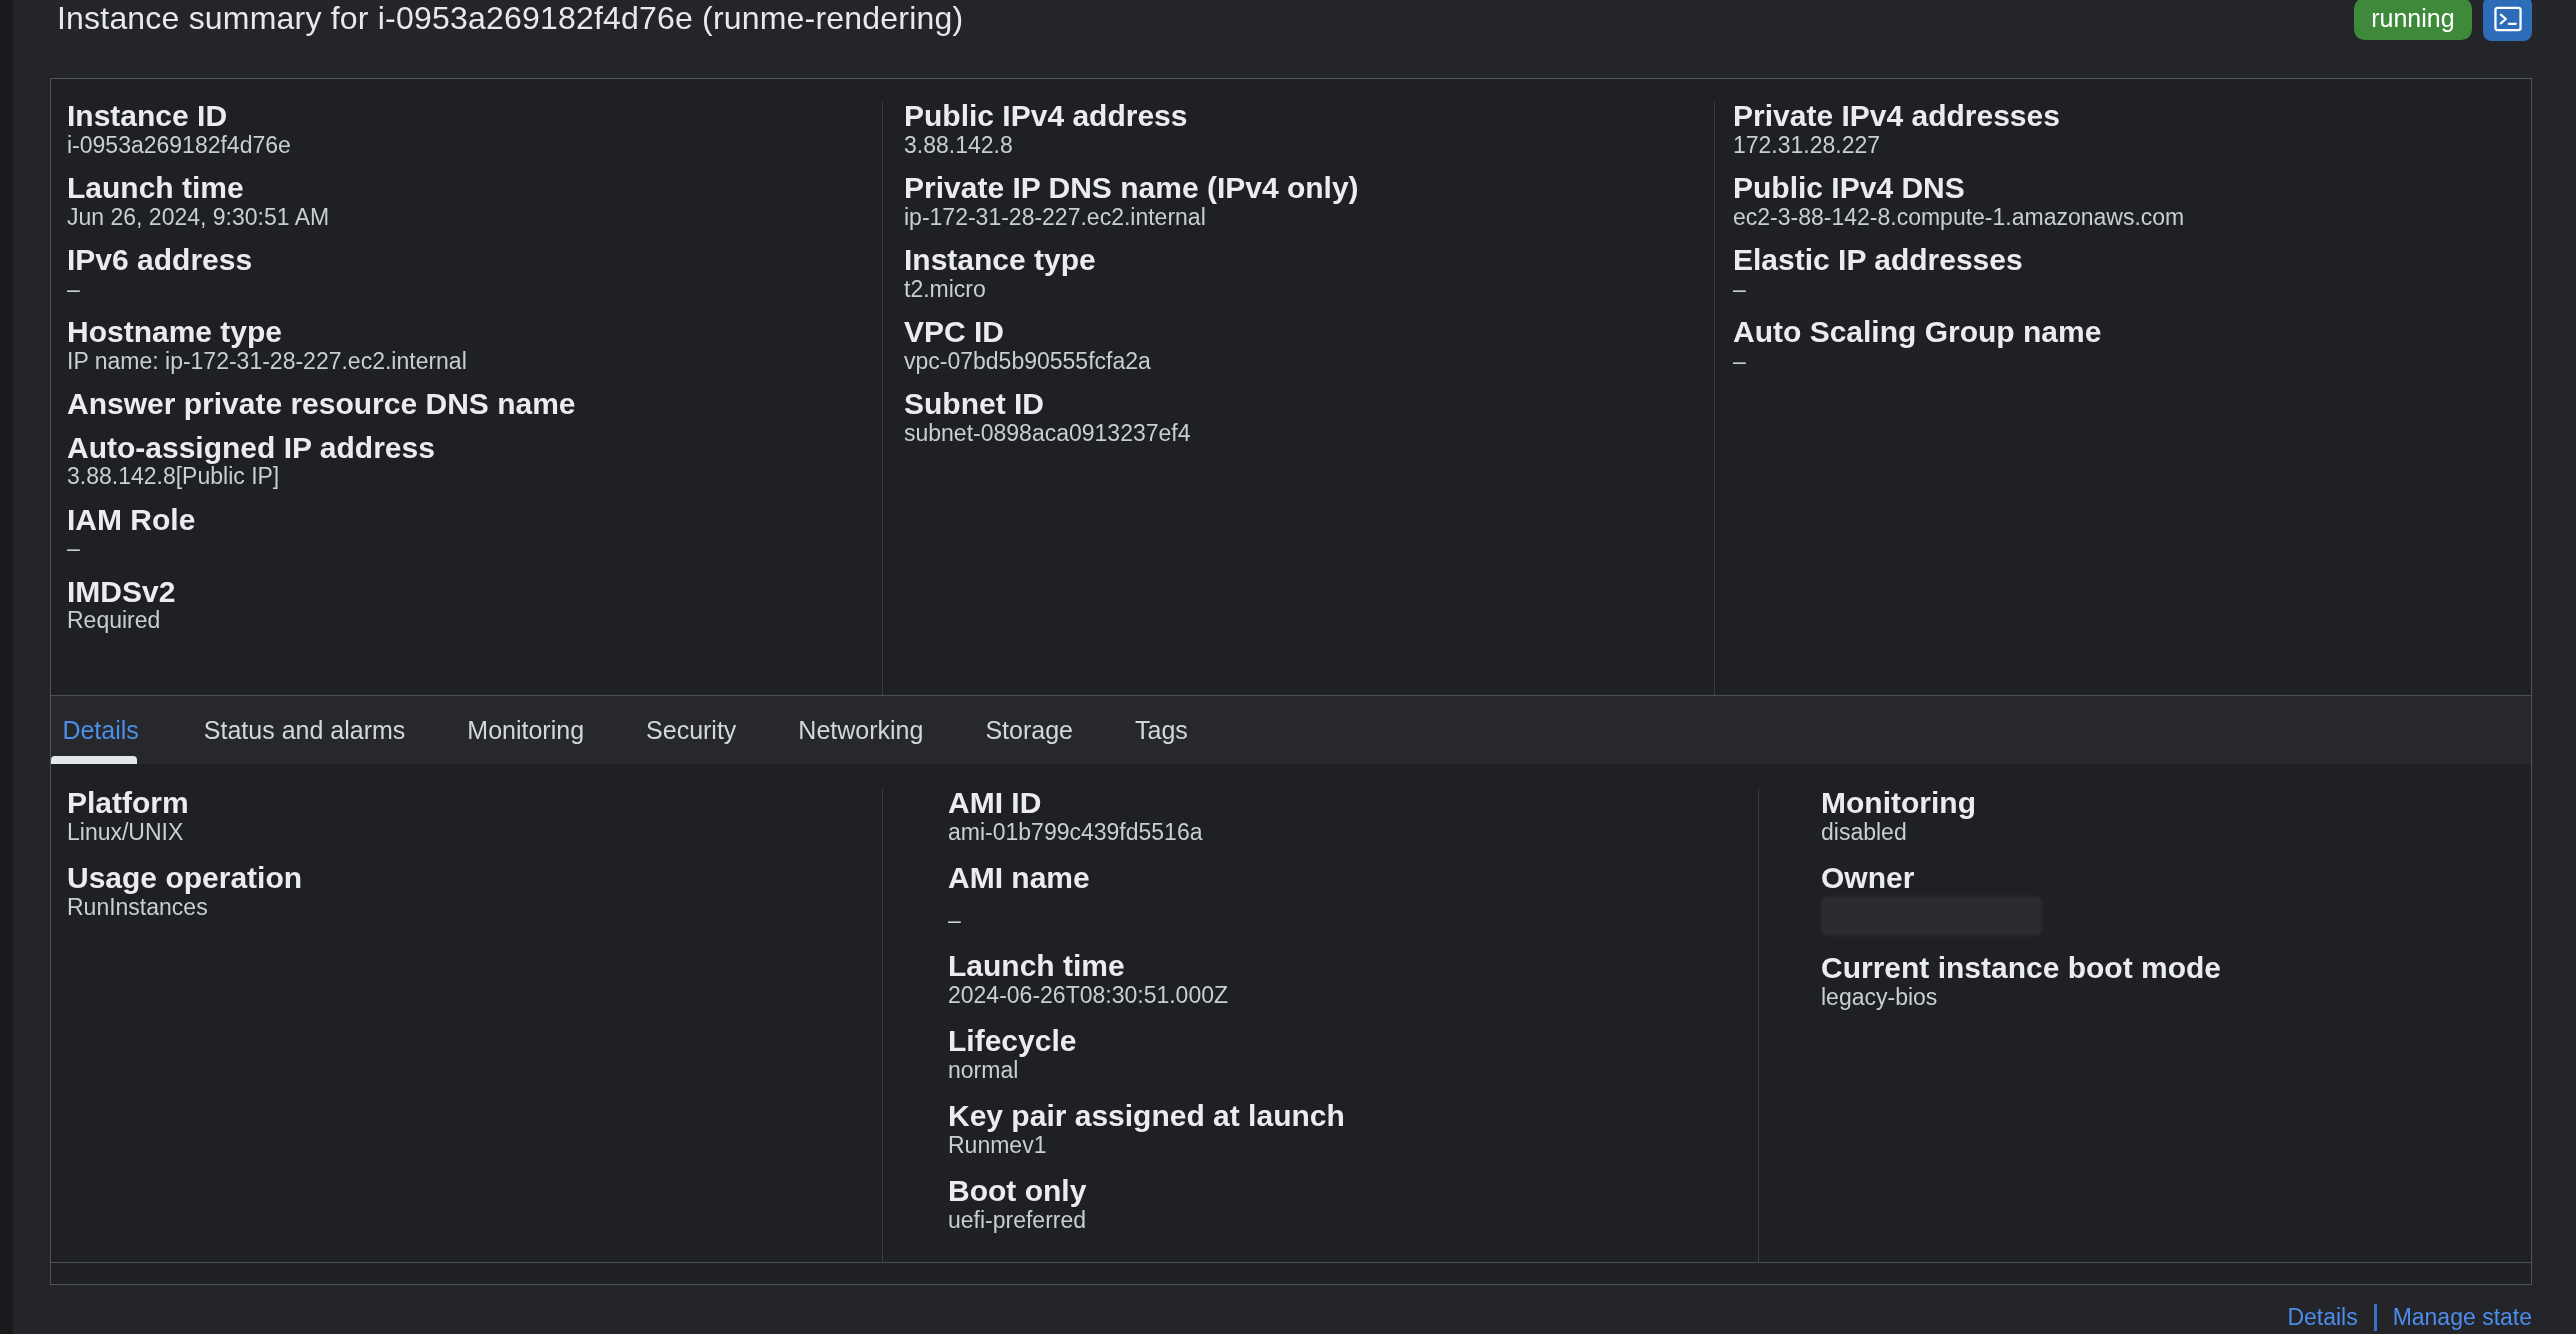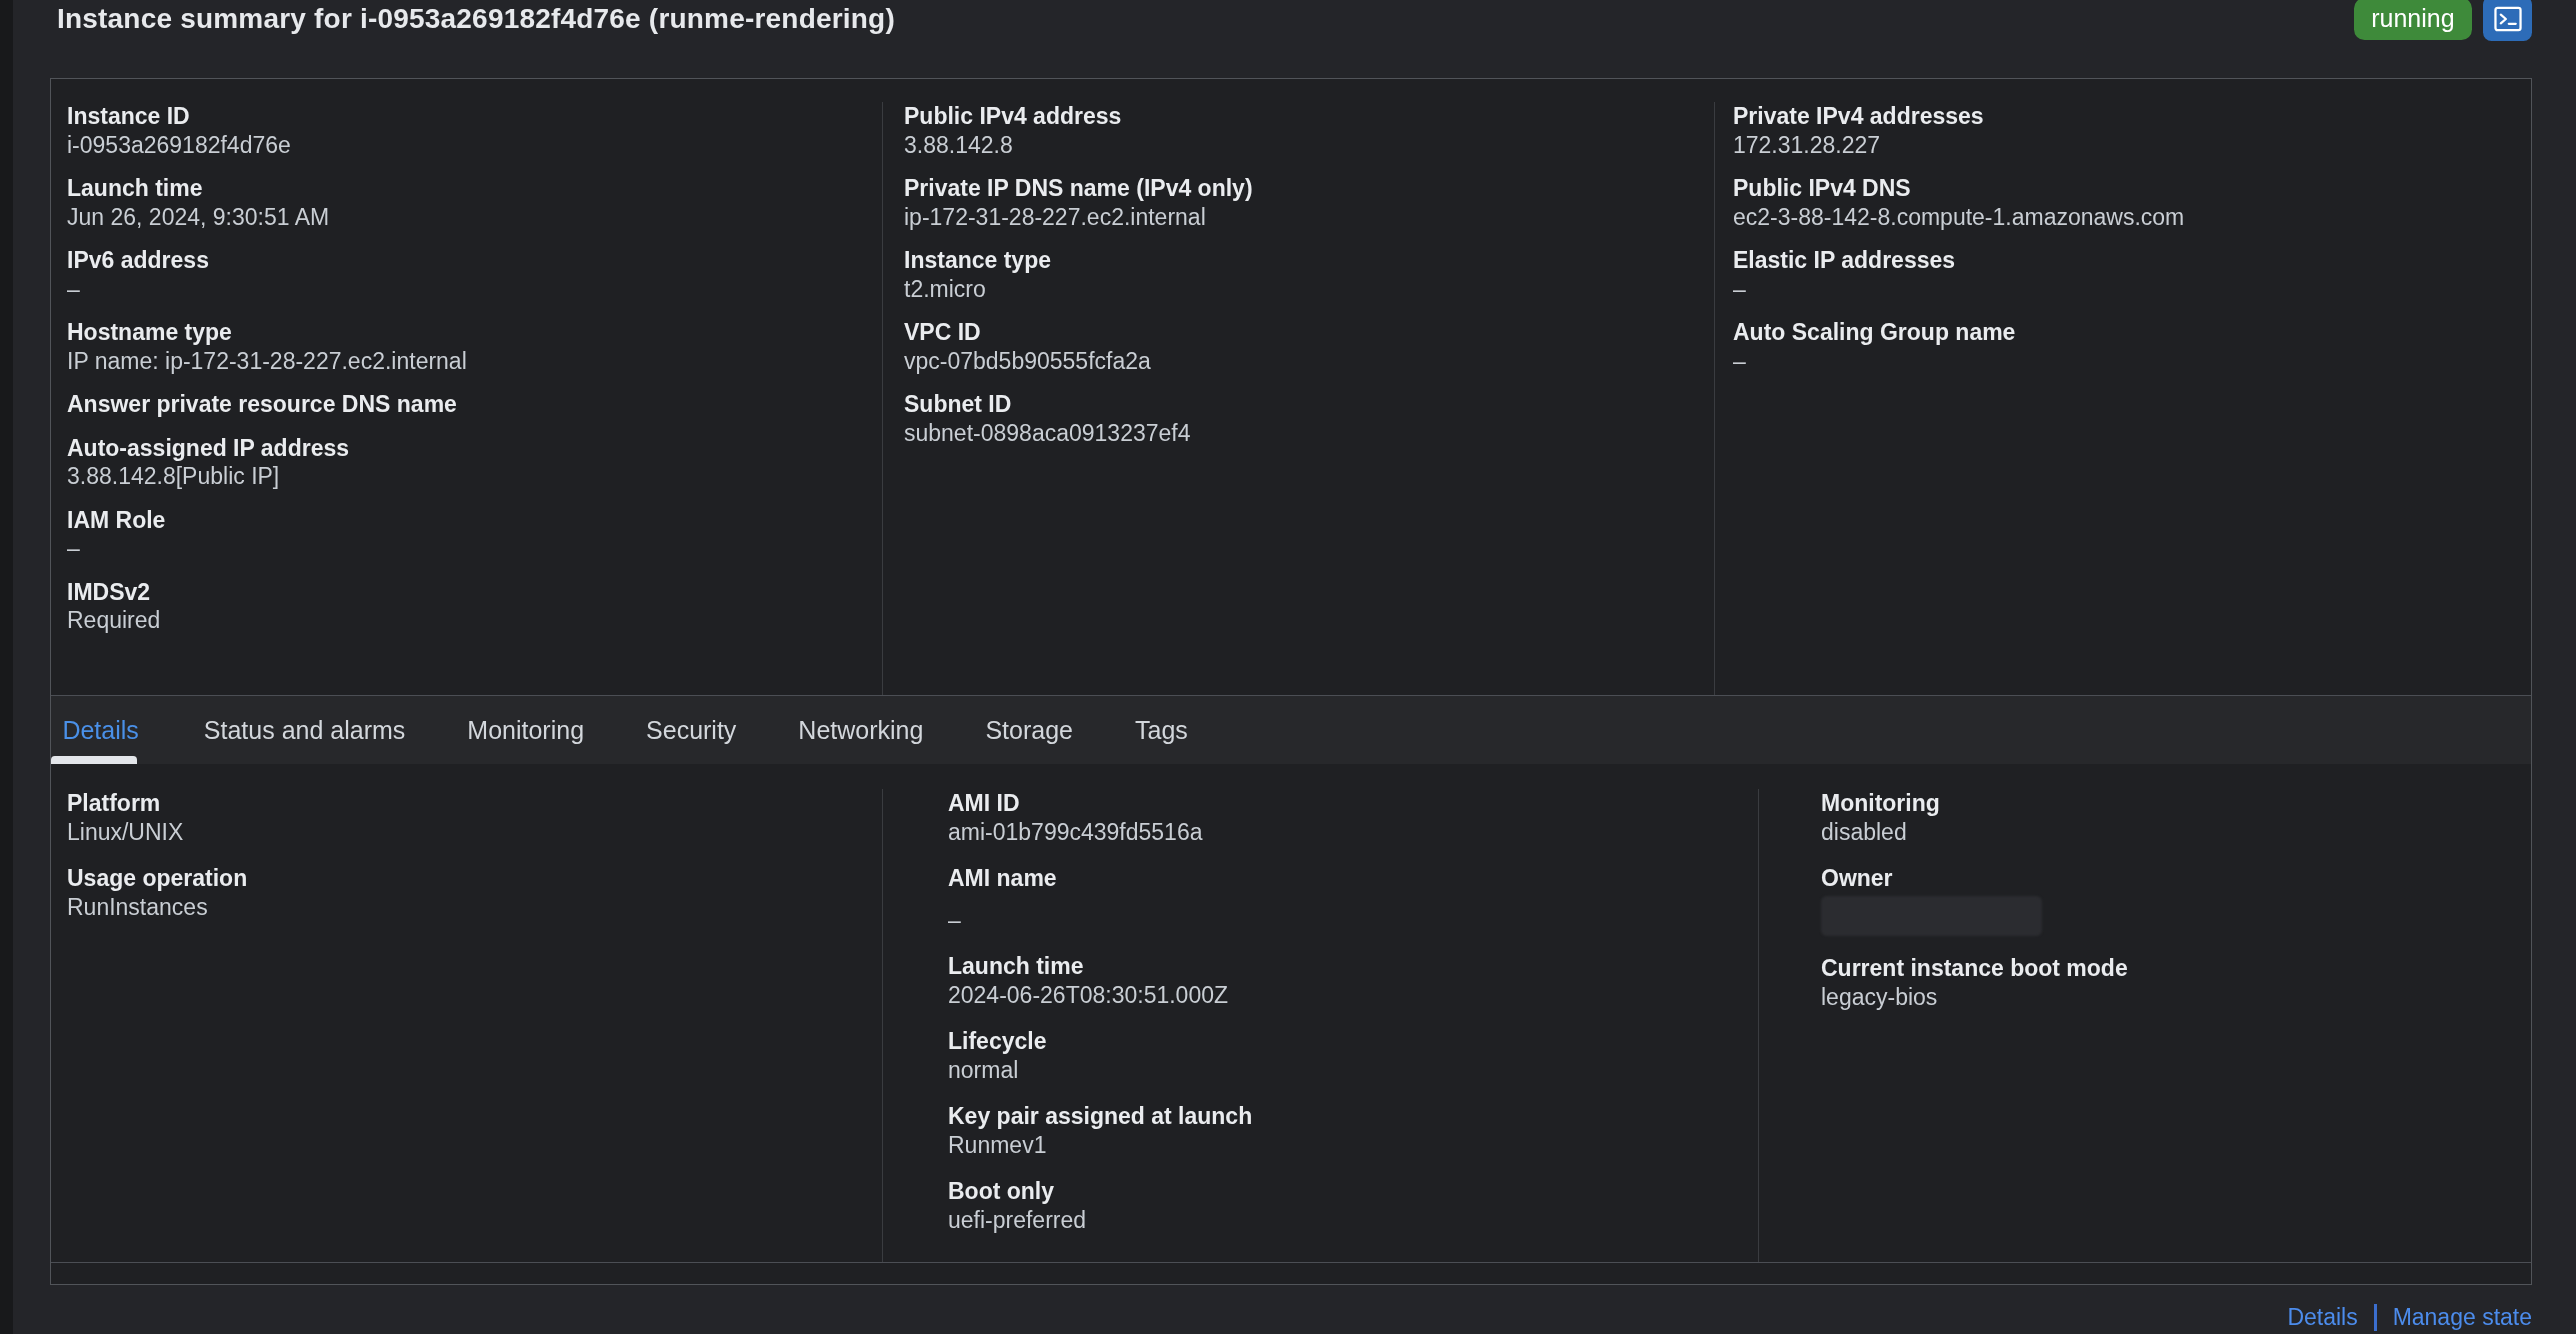--- a/index.html
+++ b/index.html
@@ -6,42 +6,42 @@
   body{
     width:2576px;height:1335px;position:relative;overflow:hidden;
     font-family:"Liberation Sans","DejaVu Sans",sans-serif;
     color:#c9ced4;
   }
   .left-strip{position:absolute;left:0;top:0;width:13.3px;height:1335px;background:#18191b;}
 
   
   .page-header{position:absolute;left:57px;right:44px;top:-7.6px;height:53px;
     display:flex;align-items:center;}
-  .page-title{font-size:28px;font-weight:700;color:#e7e9ec;letter-spacing:0.2px;white-space:nowrap;}
+  .page-title{font-size:32px;font-weight:400;color:#e7e9ec;letter-spacing:0.2px;white-space:nowrap;}
   .header-right{margin-left:auto;display:flex;align-items:center;gap:11.4px;}
   .status-badge{background:#3e8a3a;color:#fff;font-size:25px;font-weight:500;
     padding:4.8px 17px 7.6px 17px;border-radius:10.5px;line-height:1.2;}
   .connect-btn{width:49px;height:45px;background:#2d6cb8;border:none;border-radius:8.6px;
     display:flex;align-items:center;justify-content:center;cursor:pointer;padding:0;}
 
   
   .container{position:absolute;left:50px;top:78px;width:2482px;height:1207px;
     box-sizing:border-box;border:1.9px solid #515459;background:#1f2023;}
 
   .grid3{display:grid;grid-template-columns:832px 832px 1fr;}
   .col{box-sizing:border-box;padding:0 25px 0 16px;}
   .col.mid{padding-left:21px;}
   .col.right{padding-left:18px;}
   .col.divider{border-right:1px solid #3a3c40;}
 
   .summary-grid{height:617px;box-sizing:border-box;border-bottom:1.9px solid #4b4e54;padding-top:23px;}
   .summary-grid .col{padding-top:0;}
 
   .field{margin-bottom:15px;}
-  .field .label{font-size:23px;line-height:28.5px;font-weight:700;color:#eaecef;}
+  .field .label{font-size:30px;line-height:28.5px;font-weight:700;color:#eaecef;}
   .field .value{font-size:23px;line-height:28.5px;color:#c9ced4;}
   a.value{color:#4a90e8;text-decoration:none;display:inline-block;}
   .field-gap .value{margin-top:13.3px;}
 
   
   .tab-bar{height:68px;background:#27282b;display:flex;align-items:center;padding-left:0;}
   .tab{position:relative;height:68px;display:flex;align-items:center;background:none;border:none;
     font-family:inherit;font-size:25px;color:#d3d7dc;padding:0 31px;cursor:pointer;white-space:nowrap;}
   .tab.first{padding-left:11.4px;padding-right:34px;}
   .tab.active{color:#4a90e8;font-weight:500;}

